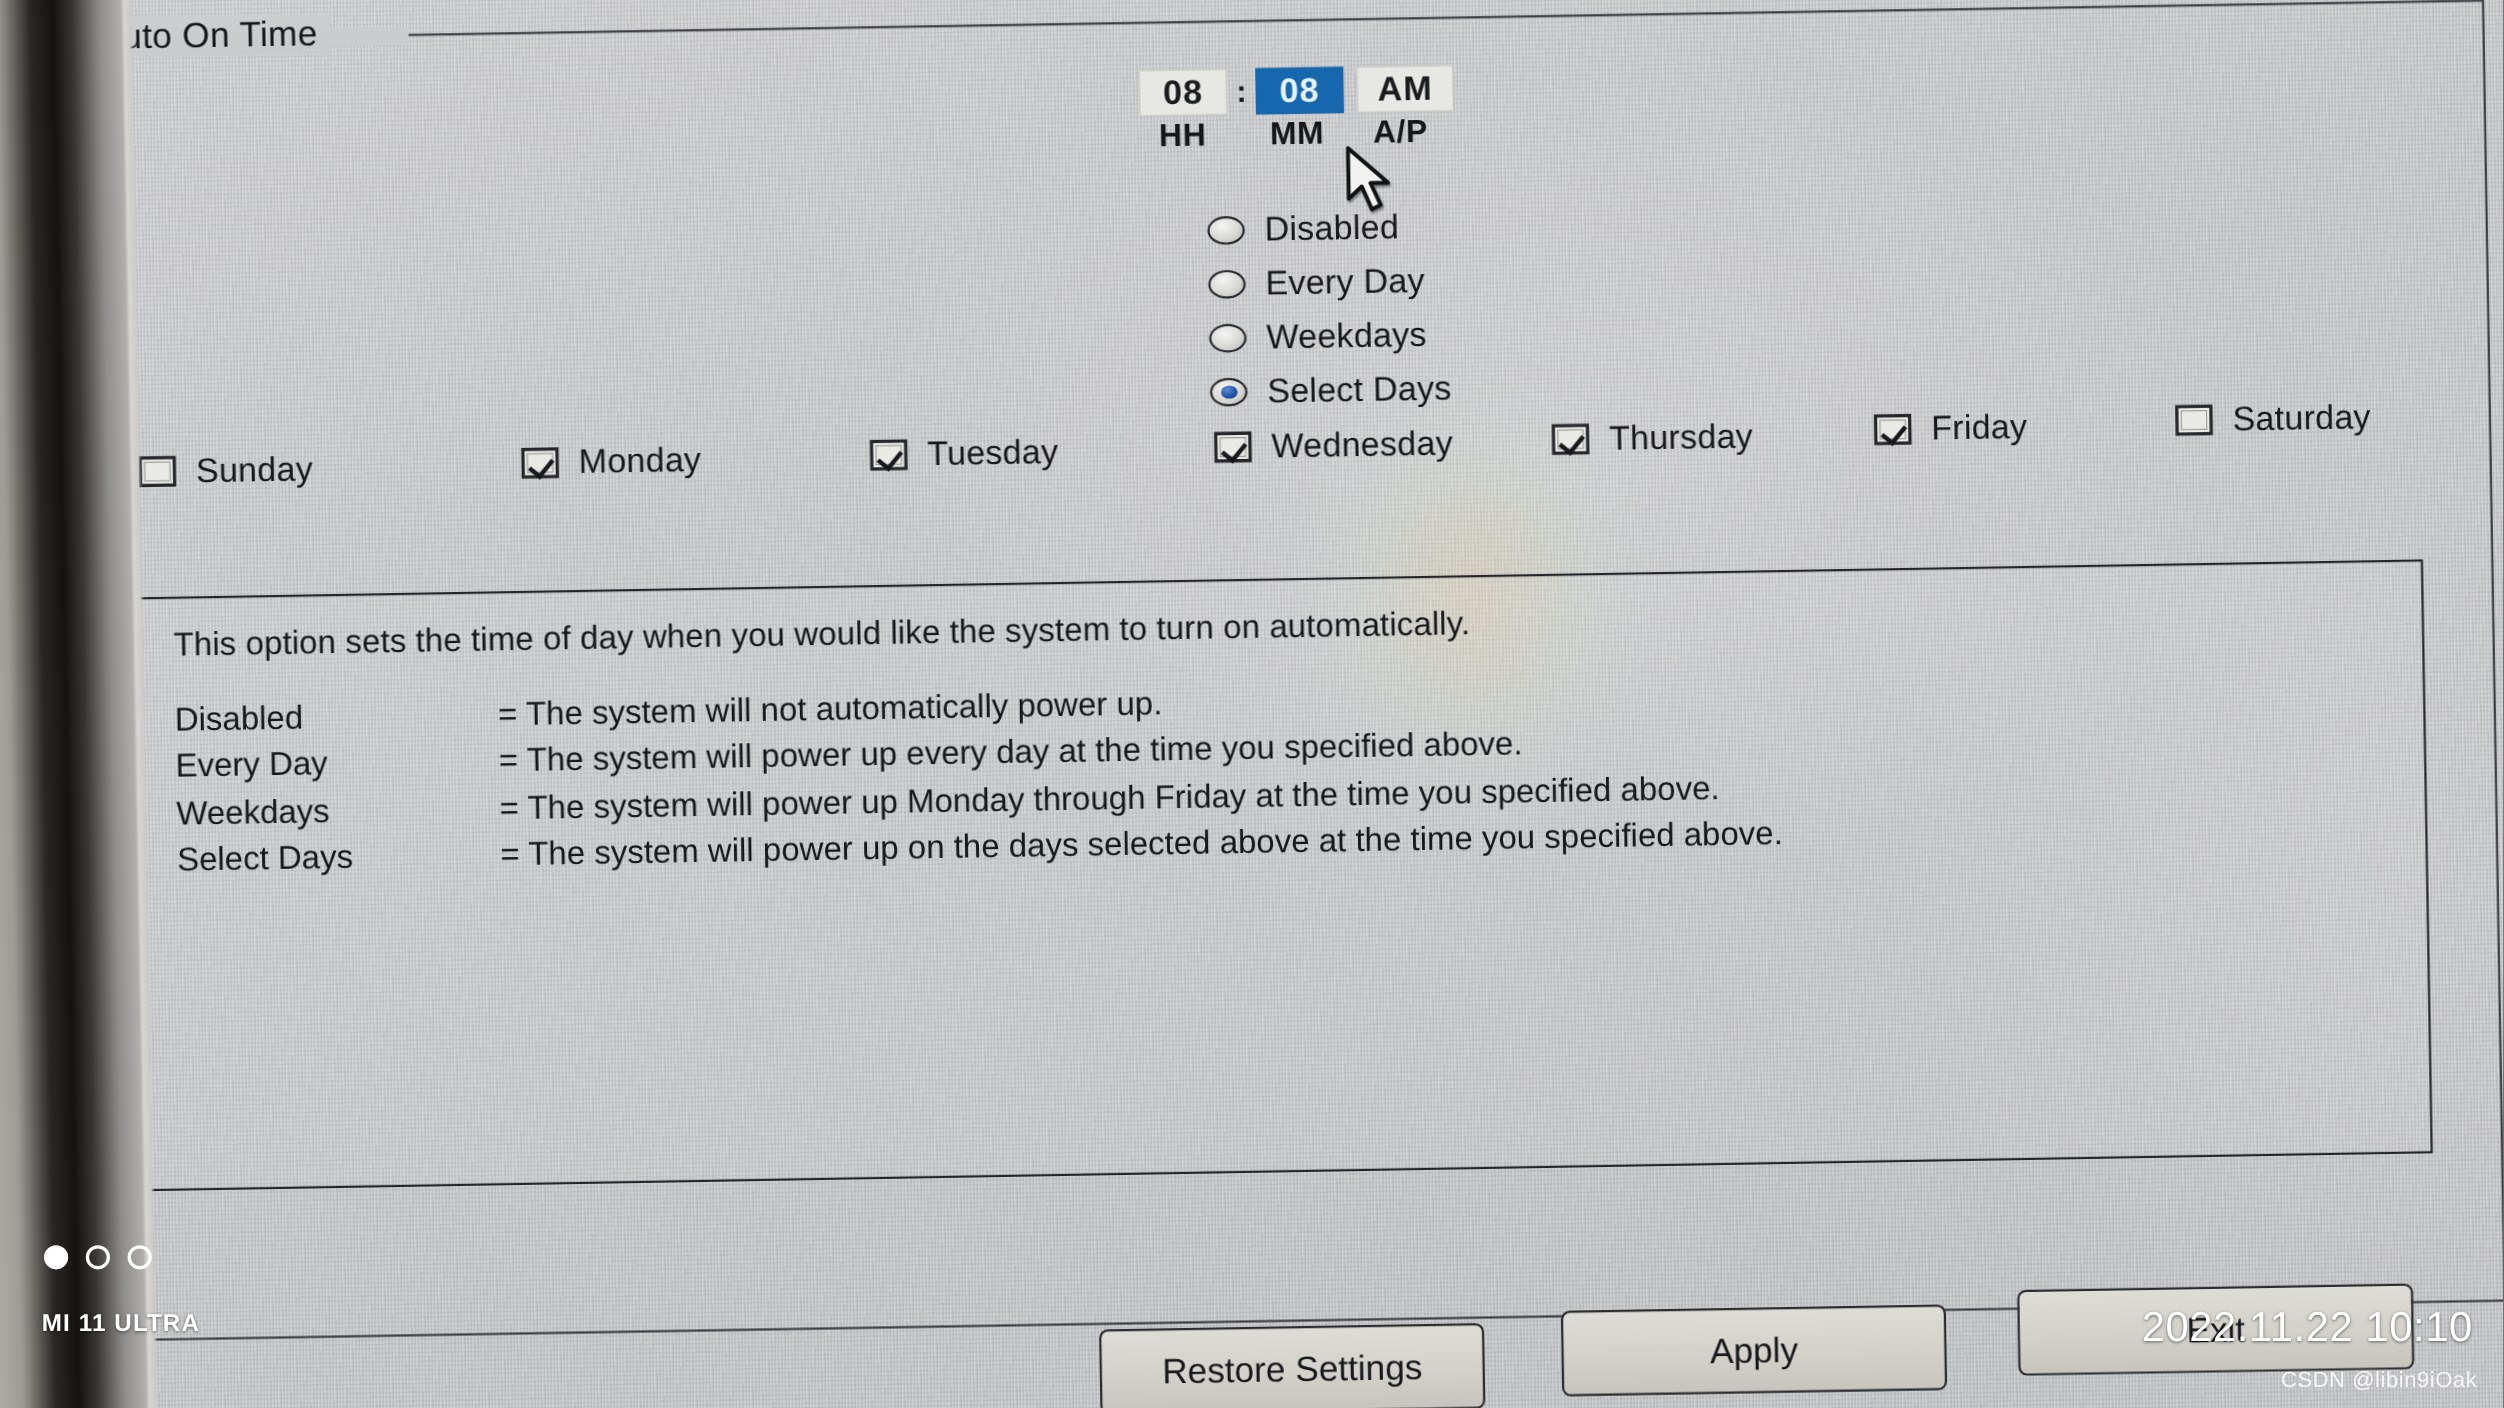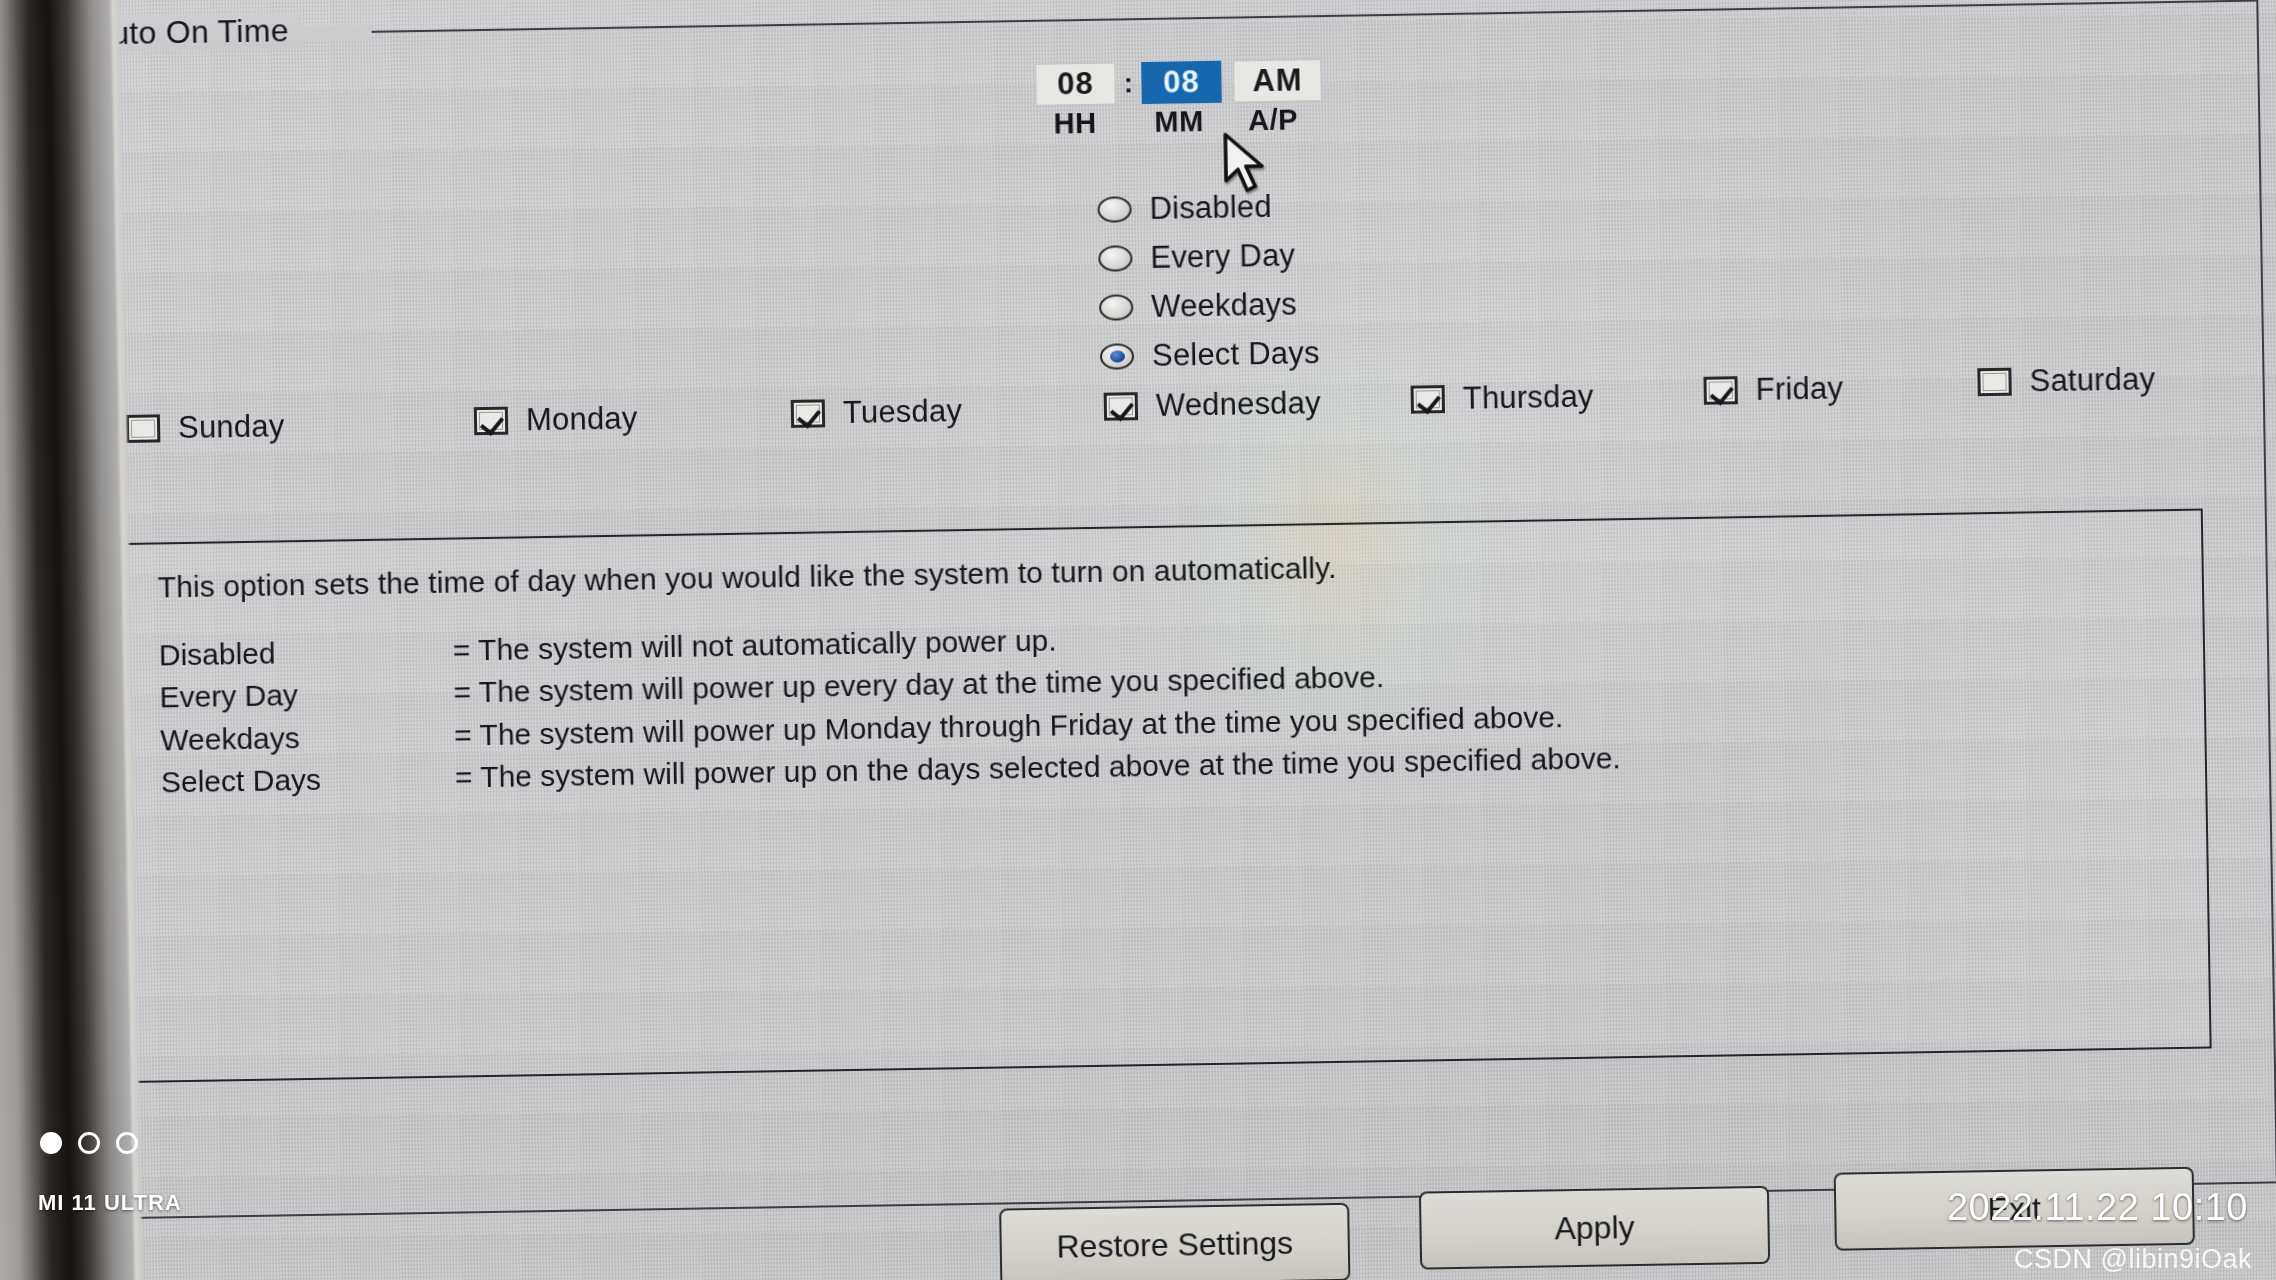--- a/index.html
+++ b/index.html
@@ -356,21 +356,21 @@
     top: 1186px;
     font-size: 38px;
     font-weight: 400;
     color: #ffffff;
     letter-spacing: 0.5px;
     text-shadow: 0 1px 3px rgba(0,0,0,0.55);
   }
   #csdn-watermark {
     right: 24px;
     top: 1244px;
-    font-size: 27px;
+    font-size: 20px;
     color: rgba(255,255,255,0.86);
     letter-spacing: 0.5px;
   }
 </style>
 </head>
 <body>
 
 <div id="photo">
 
   <div id="screen">

